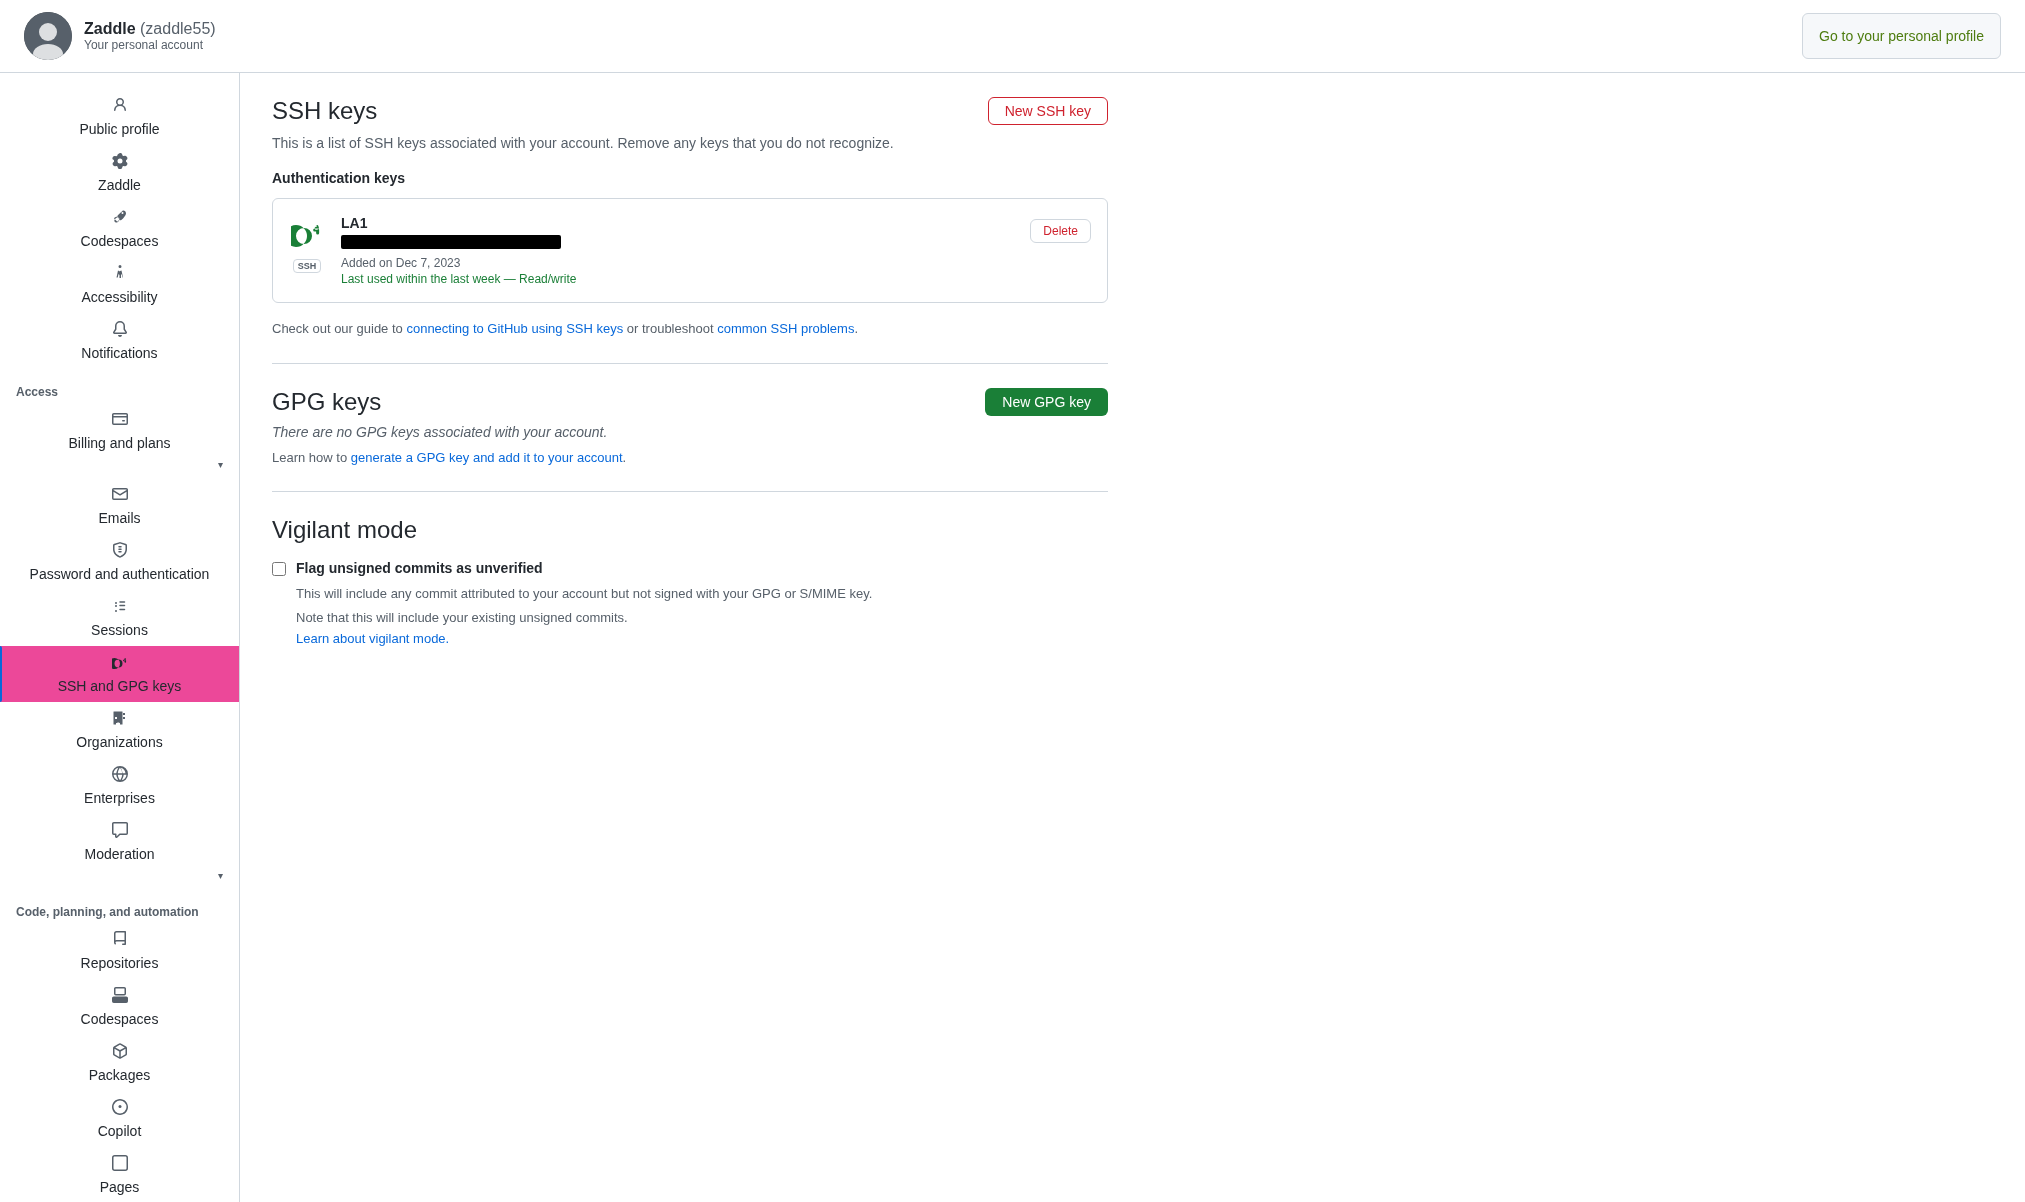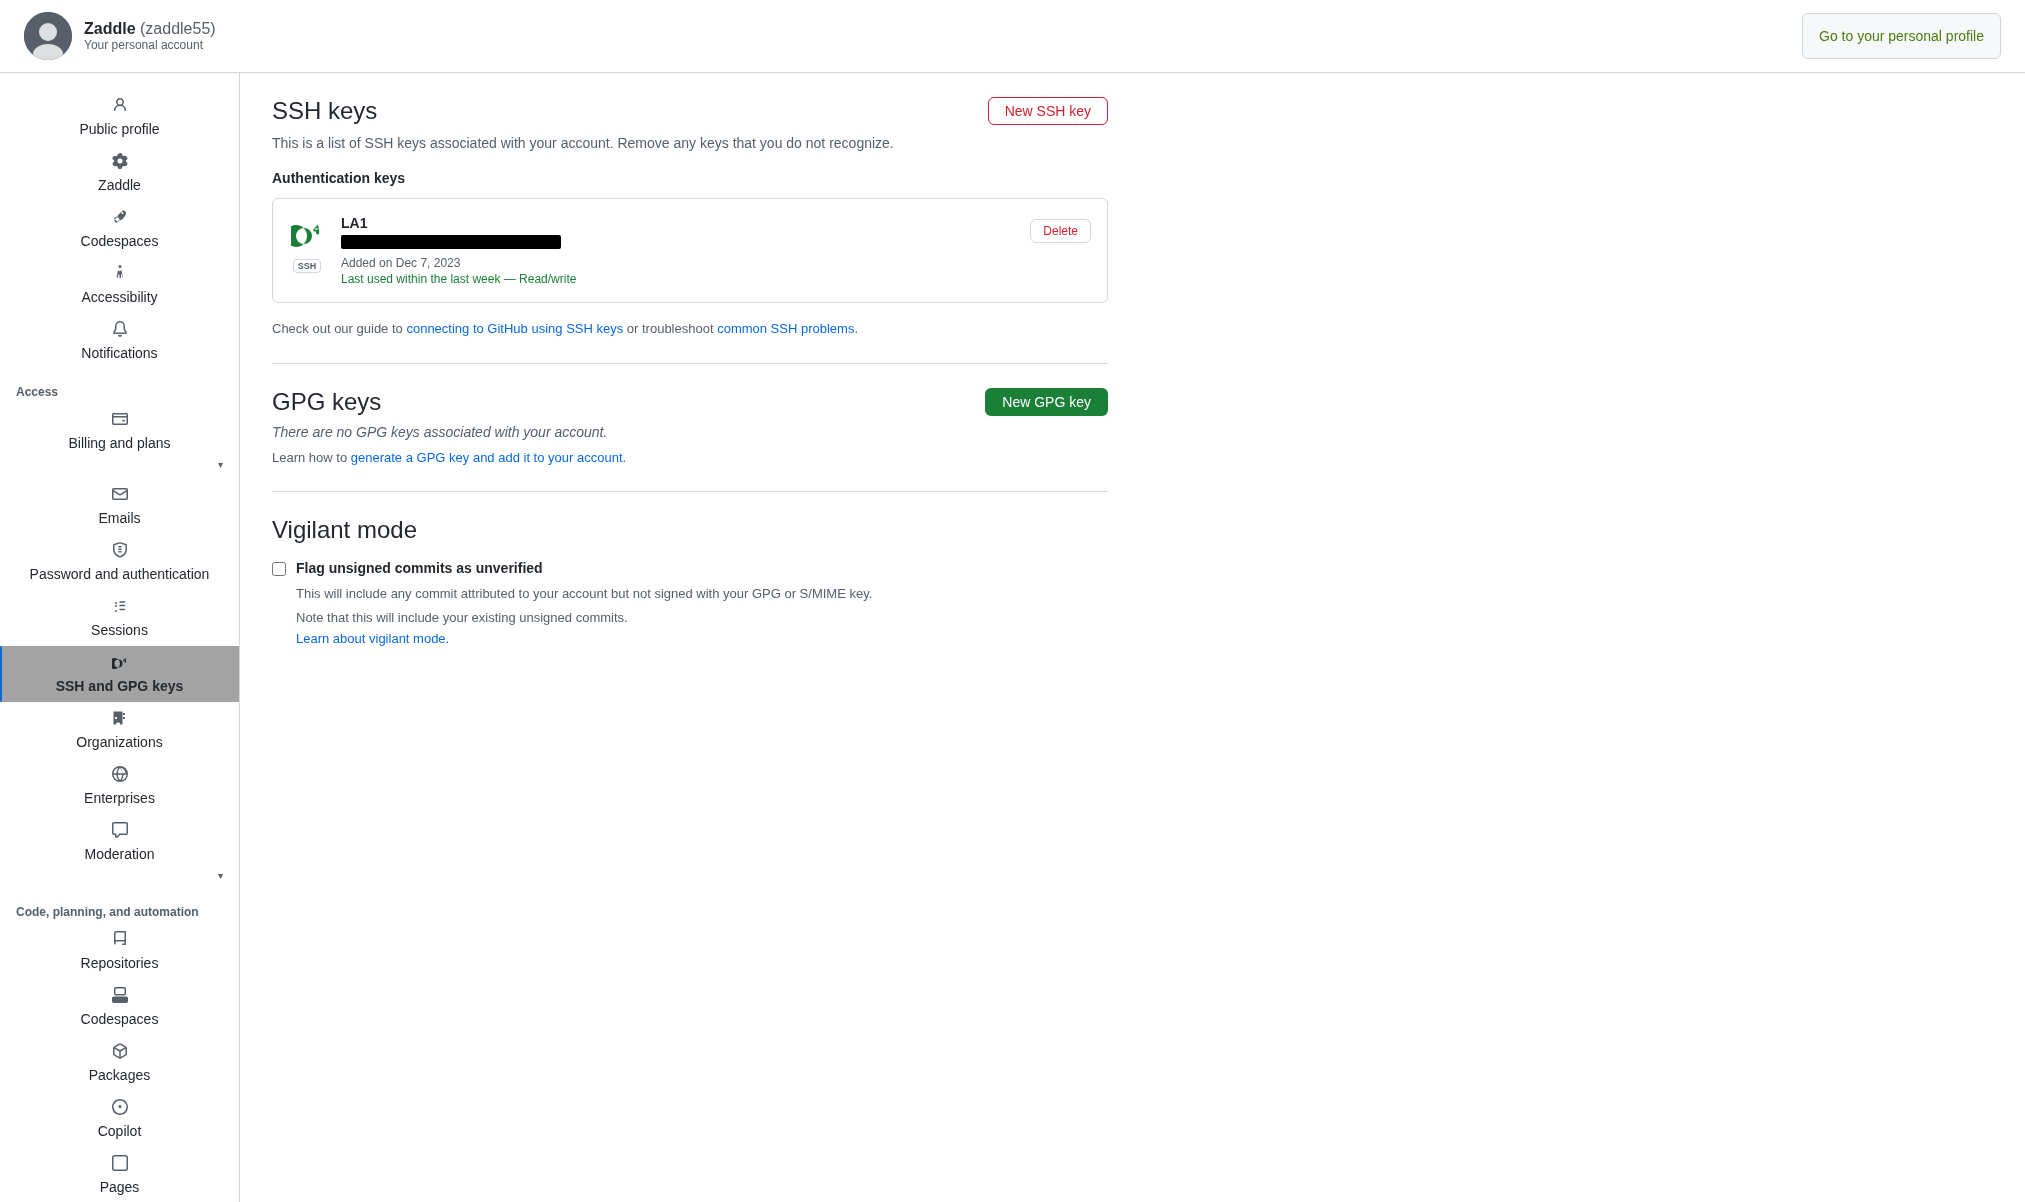--- a/index.html
+++ b/index.html
@@ -77,22 +77,22 @@
       gap: 8px;
       padding: 8px 16px;
       font-size: 14px;
       color: #24292f;
       cursor: pointer;
       position: relative;
       text-decoration: none;
       flex-direction: column;
     }
     .sidebar-item.active {
-      font-weight: 700;
-      background: #a3a3a3;
+      font-weight: 400;
+      background: #ec4899;
     }
     .sidebar-item.active::before {
       content: '';
       position: absolute;
       left: 0;
       top: 0;
       bottom: 0;
       width: 2px;
       background: #0969da;
       border-radius: 0 2px 2px 0;

